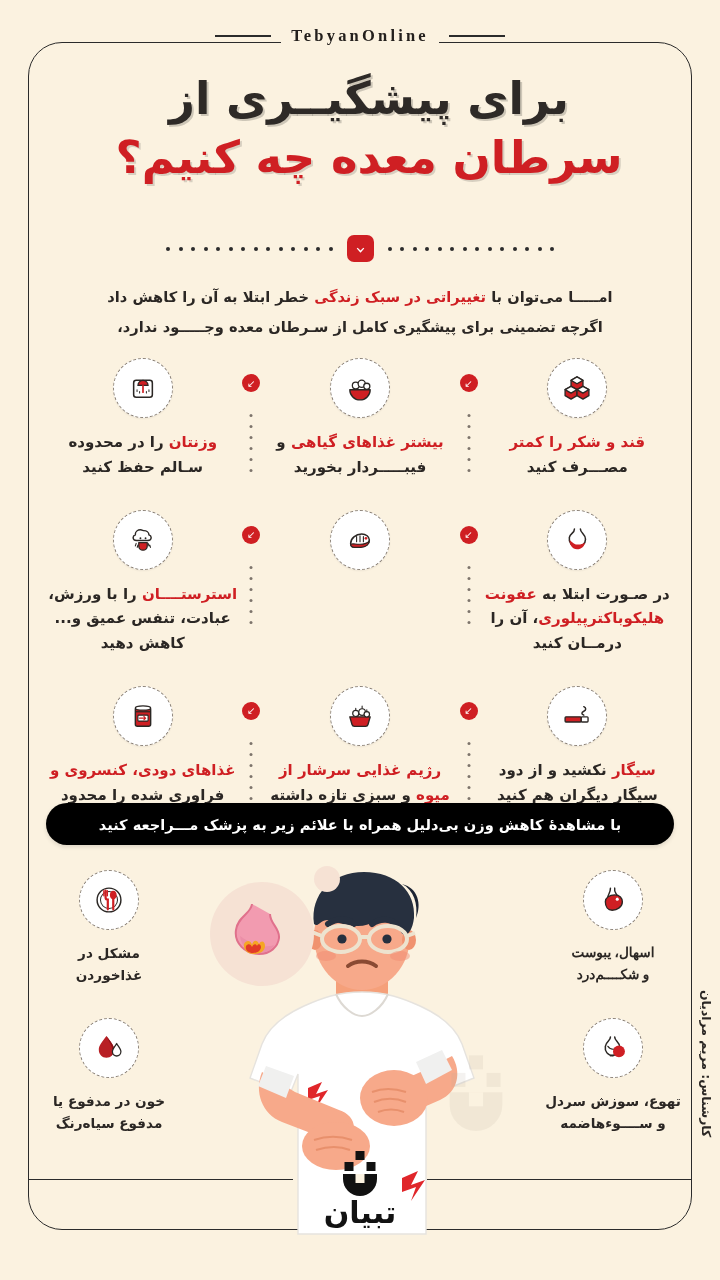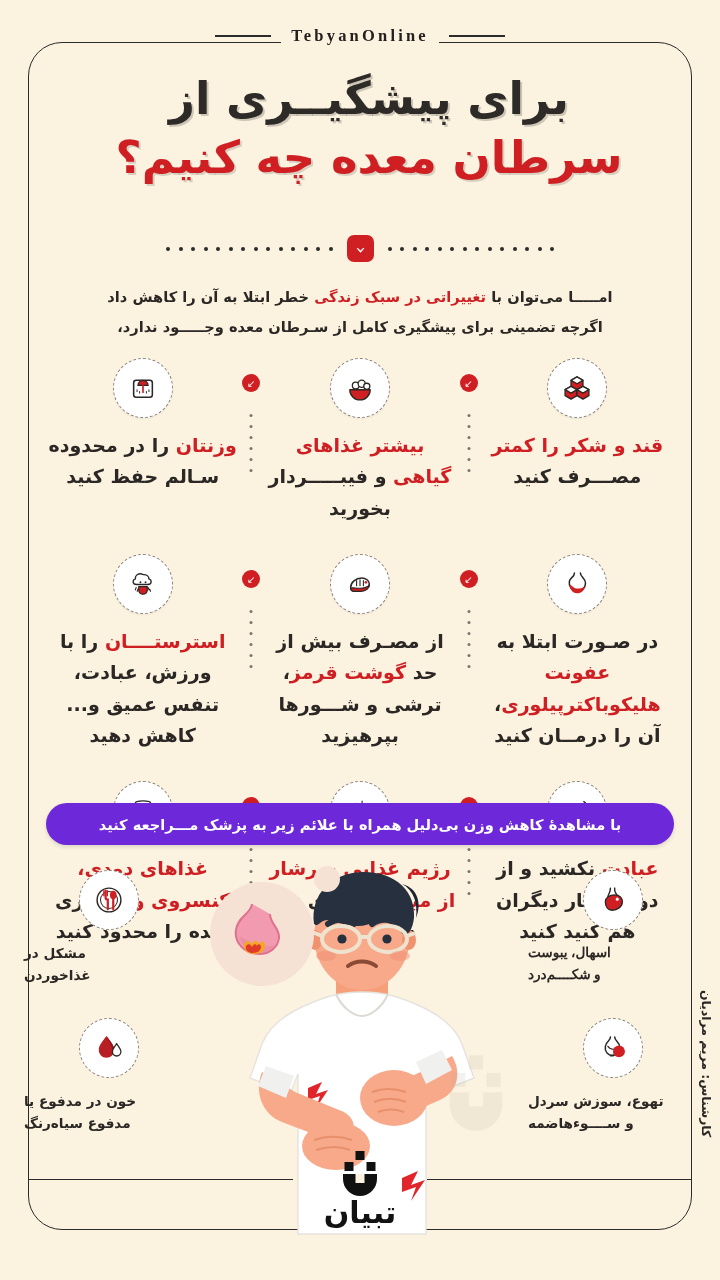--- a/index.html
+++ b/index.html
@@ -70,47 +70,47 @@
   .tip { position:relative; padding:0 12px; text-align:center; }
   .tip-ico {
     width:60px; height:60px; margin:0 auto 12px;
     border-radius:50%;
     border:1.6px dashed #8a8178;
     background:#fff;
     display:flex; align-items:center; justify-content:center;
     box-shadow:0 1px 2px rgba(0,0,0,.06);
   }
   .tip-ico svg { width:34px; height:34px; display:block; }
-  .tip-txt { font-size:19px; line-height:1.65; font-weight:700; color:#2b2724; direction:rtl; }
+  .tip-txt { font-size:15px; line-height:1.65; font-weight:700; color:#2b2724; direction:rtl; }
   .tip-txt .hl { color:#cf1f23; }
 
   
   .sep { position:absolute; top:0; bottom:10px; width:18px; left:-9px; }
   .sep .sep-badge {
     position:absolute; top:16px; left:50%; transform:translateX(-50%);
     width:18px; height:18px; border-radius:50%; background:#cf1f23;
     color:#fff; font-size:10px; display:flex; align-items:center; justify-content:center;
   }
   .sep .sep-dots {
     position:absolute; top:56px; left:50%; transform:translateX(-50%);
     display:flex; flex-direction:column; gap:8px;
   }
   .sep .sep-dots i { width:3px; height:3px; background:#7d746b; border-radius:50%; display:block; }
 
   
   .banner {
     position:absolute; top:803px; left:46px; right:46px; height:42px;
-    background:#6d28d9; border-radius:21px;
+    background:#000000; border-radius:21px;
     display:flex; align-items:center; justify-content:center;
     color:#fff; font-size:14.6px; font-weight:700; direction:rtl;
     box-shadow:0 2px 4px rgba(0,0,0,.12);
   }
 
   
-  .symptom { position:absolute; width:170px; text-align:left; }
+  .symptom { position:absolute; width:170px; text-align:center; }
   .sym-ico {
     width:60px; height:60px; margin:0 auto 12px;
     border-radius:50%; border:1.6px dashed #8a8178; background:#fff;
     display:flex; align-items:center; justify-content:center;
   }
   .sym-ico svg { width:34px; height:34px; display:block; }
   .sym-txt { font-size:13.6px; line-height:1.65; font-weight:700; color:#2b2724; direction:rtl; }
   #sym-r1 { top:870px; right:22px;font-family:Liberation Serif, serif; }
   #sym-r2 { top:1018px; right:22px; }
   #sym-l1 { top:870px; left:24px; }
@@ -319,23 +319,20 @@
       <div class="tip-ico">
         <svg viewBox="0 0 40 40">
             <path d="M9 24c0-6 6-11 13-11 5 0 9 3 9 7s-4 8-10 8H13c-2.4 0-4-1.6-4-4z" fill="#fff" stroke="#2b2724" stroke-width="1.8" stroke-linejoin="round"></path>
             <path d="M9 25c0 2 1.8 3.6 4.4 3.6H21c6 0 10-3.6 10-7.6 0 0-3 4-11 4-6 0-9-1-11 0z" fill="#cf1f23" stroke="#2b2724" stroke-width="1.4" stroke-linejoin="round"></path>
             <g stroke="#2b2724" stroke-width="1.3" stroke-linecap="round">
               <path d="M16 16v6M20 15v7M24 16v6"></path>
             </g>
             <circle cx="27" cy="18" r="1.6" fill="#cf1f23"></circle>
           </svg>
       </div>
-      <div class="tip-txt">
-        <span>از مصـرف بیش از حد </span><span class="hl">گوشت قرمز</span><span>، ترشی و شـــورها بپرهیزید</span>
-      </div>
       <div class="sep">
         <span class="sep-badge">↙</span>
         <span class="sep-dots">
             <i></i>
             <i></i>
             <i></i>
             <i></i>
             <i></i>
             <i></i>
           </span>
@@ -361,21 +358,21 @@
 
     <div class="tip" style="margin-top:26px;">
       <div class="tip-ico">
         <svg viewBox="0 0 40 40">
             <rect x="6" y="21" width="19" height="6" rx="1" fill="#cf1f23" stroke="#2b2724" stroke-width="1.6"></rect>
             <rect x="25" y="21" width="8" height="6" rx="1" fill="#fff" stroke="#2b2724" stroke-width="1.6"></rect>
             <path d="M28 9c3 1.5 3 4 0 5.4s-3 3.4 0 4.6" fill="none" stroke="#2b2724" stroke-width="1.7" stroke-linecap="round"></path>
           </svg>
       </div>
       <div class="tip-txt">
-        <span class="hl">عبادت</span><span> نکشید و از دود سیگار دیگران هم کنید کنید</span>
+        <span class="hl">سیگار</span><span> نکشید و از دود سیگار دیگران هم کنید کنید</span>
       </div>
       <div class="sep">
         <span class="sep-badge">↙</span>
         <span class="sep-dots">
             <i></i>
             <i></i>
             <i></i>
             <i></i>
             <i></i>
             <i></i>

